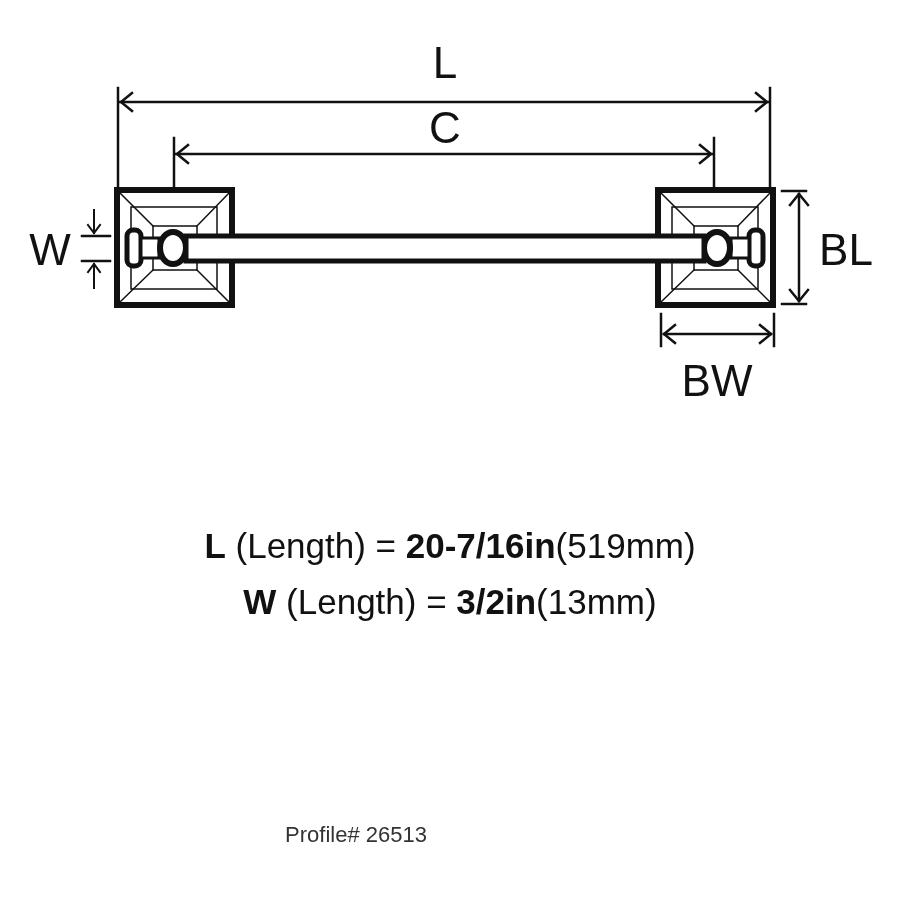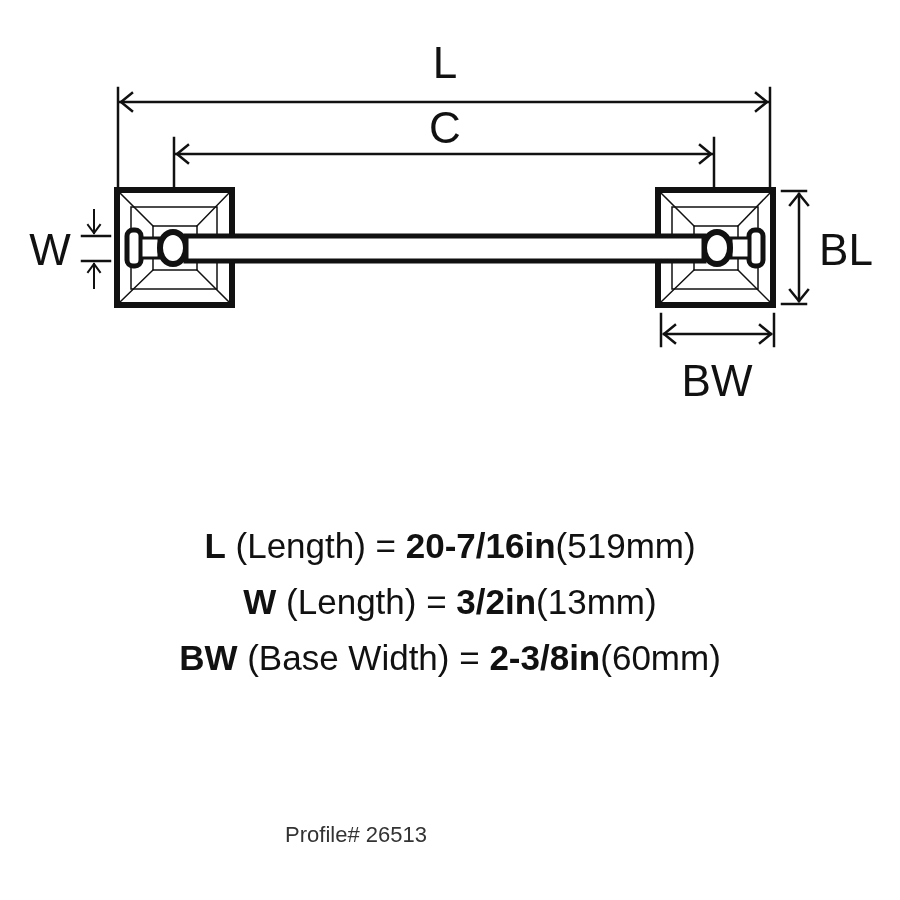--- a/index.html
+++ b/index.html
@@ -99,18 +99,15 @@
   <text class="lbl" x="717" y="396" text-anchor="middle">BW</text>
 </svg>
 
 <div class="specs">
   <div class="spec-line">
     <span class="sym">L</span><span class="desc"> (Length) = </span><span class="imp">20-7/16in</span><span class="met">(519mm)</span>
   </div>
   <div class="spec-line">
     <span class="sym">W</span><span class="desc"> (Length) = </span><span class="imp">3/2in</span><span class="met">(13mm)</span>
   </div>
-  <div class="spec-line">
-    <span class="sym">BW</span><span class="desc"> (Base Width) = </span><span class="imp">2-3/8in</span><span class="met">(60mm)</span>
-  </div>
 </div>
 
 <div class="profile">Profile# 26513</div>
 
 </body></html>

